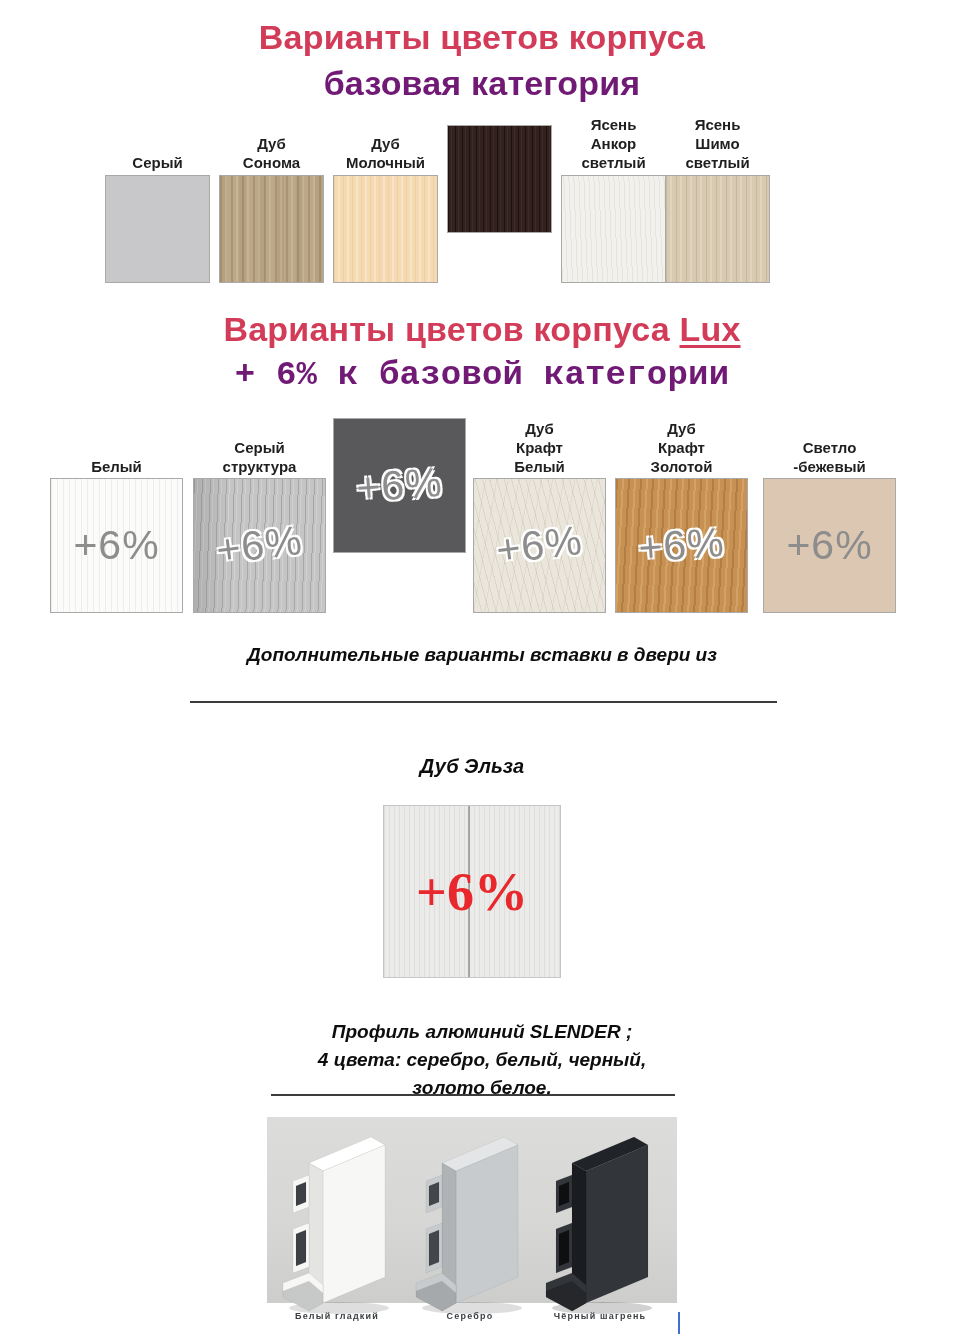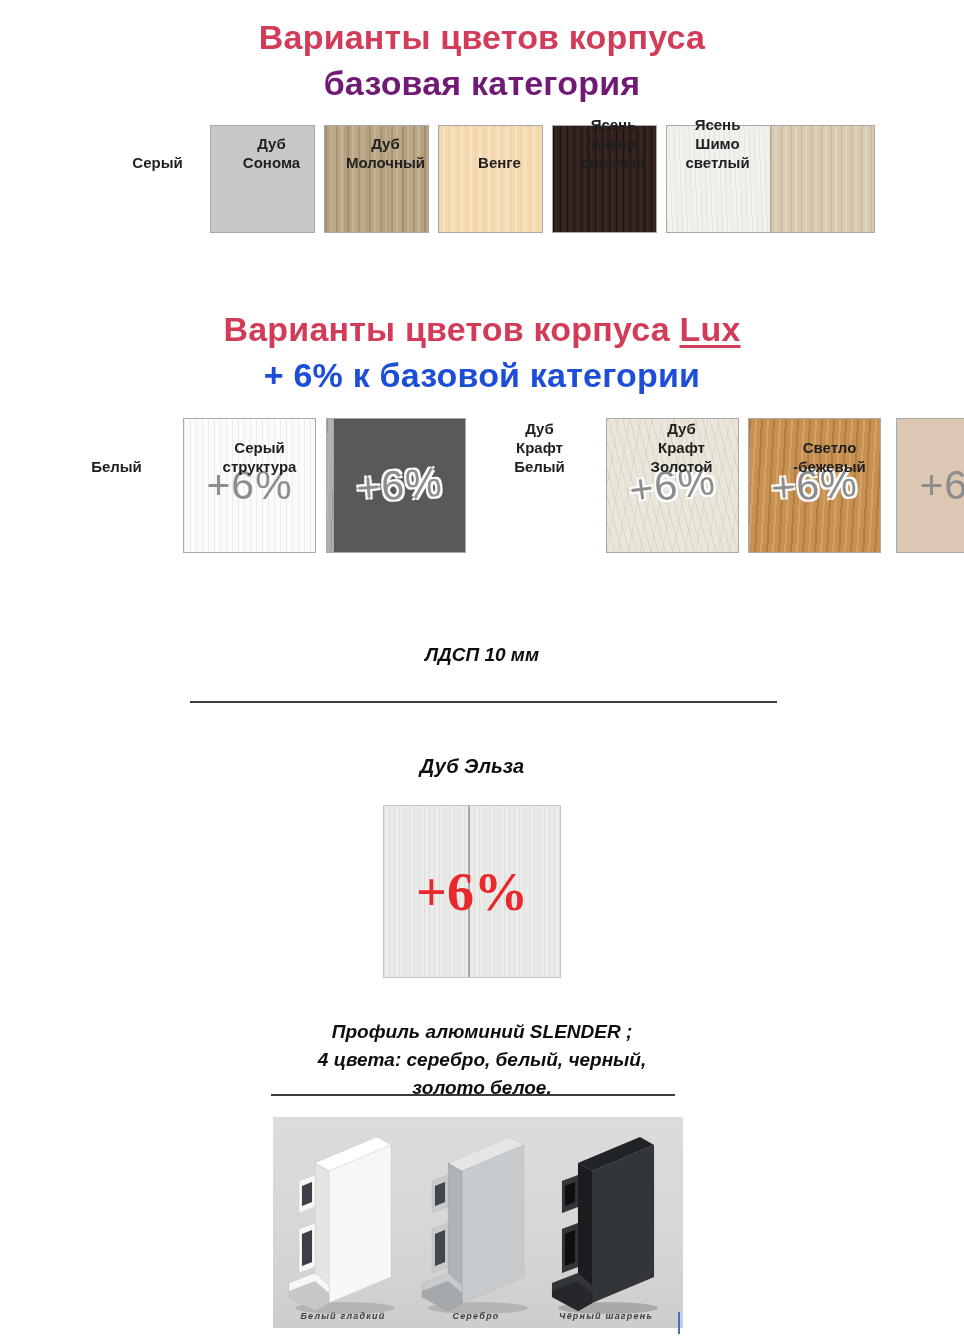--- a/index.html
+++ b/index.html
@@ -6,21 +6,21 @@
   .page{position:relative;width:964px;height:1336px;background:#ffffff;overflow:hidden;
         font-family:"Liberation Sans","DejaVu Sans",sans-serif;color:#222;}
 
   
   .big-title{position:absolute;left:0;width:964px;text-align:center;
              font-size:34px;font-weight:bold;line-height:46px;letter-spacing:0.2px;}
   .lux-underline{text-decoration:underline;text-underline-offset:4px;}
 
   
   .row{position:absolute;}
-  .col{position:absolute;top:0;display:flex;flex-direction:row;}
+  .col{position:absolute;top:0;display:flex;flex-direction:column;}
   .swatch-label{display:flex;align-items:flex-end;justify-content:center;text-align:center;
                 font-size:15px;line-height:19px;font-weight:bold;color:#1f1f1f;white-space:pre-line;}
   .r1 .swatch-label{height:50px;width:105px;}
   .r2 .swatch-label{height:58px;width:133px;margin-bottom:2px;}
   .swatch{border:1px solid #a9a9a9;box-sizing:border-box;position:relative;}
   .r1 .swatch{width:105px;height:108px;margin-top:3px;}
   .r2 .swatch{width:133px;height:135px;}
 
   .plus-badge{position:absolute;inset:0;display:flex;align-items:center;justify-content:center;
               font-size:41px;font-weight:400;letter-spacing:1px;}
@@ -60,22 +60,22 @@
              font-size:19px;line-height:27px;color:#0d0d0d;}
   .divider{position:absolute;height:0;border-top:2px solid #3c3c3c;}
 
   
   .elza-label{position:absolute;text-align:center;font-weight:bold;font-style:italic;font-size:20px;color:#0d0d0d;}
   .elza-swatch{position:absolute;border:1px solid #c6c6c6;box-sizing:border-box;}
   .elza-badge{position:absolute;inset:0;display:flex;align-items:center;justify-content:center;
               font-family:"Liberation Serif","DejaVu Serif",serif;font-weight:bold;font-size:54px;}
 
   
-  .photo{position:absolute;left:273px;top:1117px;width:410px;height:211px;
-         background:linear-gradient(180deg,#dcdddb 0%,#d6d7d5 60%,#cdcecc 100%);font-style:italic;}
+  .photo{position:absolute;left:267px;top:1117px;width:410px;height:186px;
+         background:linear-gradient(180deg,#dcdddb 0%,#d6d7d5 60%,#cdcecc 100%);}
   .photo-label{position:absolute;top:194px;transform:translateX(-50%);font-size:9px;font-weight:bold;
                letter-spacing:1.2px;color:#3c3f42;white-space:nowrap;}
   .profile{position:absolute;top:8px;width:120px;height:192px;}
   .profile polygon{stroke:rgba(0,0,0,0.10);stroke-width:0.6;}
   .accent-line{position:absolute;width:2px;height:22px;}
 </style>
 </head>
 <body>
 
 <div class="page">
@@ -94,40 +94,39 @@
       <div class="swatch-label">Дуб
 Сонома</div>
       <div class="swatch tex-sonoma" style="background-color: rgb(188, 168, 135);"></div>
     </div>
     <div class="col r1" style="left:228px;">
       <div class="swatch-label">Дуб
 Молочный</div>
       <div class="swatch tex-milk" style="background-color: rgb(245, 217, 176);"></div>
     </div>
     <div class="col r1" style="left:342px;">
-      <div class="swatch-label">Венге</div>
       <div class="swatch tex-wenge" style="background-color: rgb(50, 33, 28);"></div>
     </div>
     <div class="col r1" style="left:456px;">
       <div class="swatch-label">Ясень
 Анкор
 светлый</div>
       <div class="swatch tex-ash" style="background-color: rgb(242, 241, 237);"></div>
     </div>
     <div class="col r1" style="left:560px;">
       <div class="swatch-label">Ясень
 Шимо
 светлый</div>
       <div class="swatch tex-shimo" style="background-color: rgb(215, 202, 177);"></div>
     </div>
   </div>
 
   <div class="big-title" style="top:306px;">
     <div style="color: rgb(210, 60, 88);"><span>Варианты цветов корпуса </span><span class="lux-underline">Lux</span></div>
-    <div style="color: #1d4ed8;">+ 6% к базовой категории</div>
+    <div style="color: #701a75; font-family: Liberation Mono, monospace;">+ 6% к базовой категории</div>
   </div>
 
   <div class="row" style="left:50px;top:418px;width:850px;height:200px;">
     <div class="col r2" style="left:0;">
       <div class="swatch-label">Белый</div>
       <div class="swatch tex-whitewood" style="background-color: rgb(251, 251, 249);">
         <div class="plus-badge" style="color: rgb(141, 141, 141);">+6%</div>
       </div>
     </div>
     <div class="col r2" style="left:143px;">
@@ -161,21 +160,21 @@
     <div class="col r2" style="left:713px;">
       <div class="swatch-label">Светло
 -бежевый</div>
       <div class="swatch tex-plain" style="background-color: rgb(220, 200, 178);">
         <div class="plus-badge" style="color: rgb(141, 141, 141);">+6%</div>
       </div>
     </div>
   </div>
 
   <div class="info-text" style="top:641px;">
-    <div>ЛДСП 10 мм</div>
+    <div>Дополнительные варианты вставки в двери из</div>
   </div>
   <div class="divider" style="left:190px;top:701px;width:587px;"></div>
 
   <div class="elza-label" style="left:383px;top:755px;width:178px;">Дуб Эльза</div>
   <div class="elza-swatch tex-elza" style="left: 383px; top: 805px; width: 178px; height: 173px; background-color: rgb(235, 235, 233);">
     <div class="elza-badge" style="color: rgb(232, 40, 45);">+6%</div>
   </div>
 
   <div class="info-text" style="top:1018px;line-height:28px;">
     <div>Профиль алюминий SLENDER ;</div>

